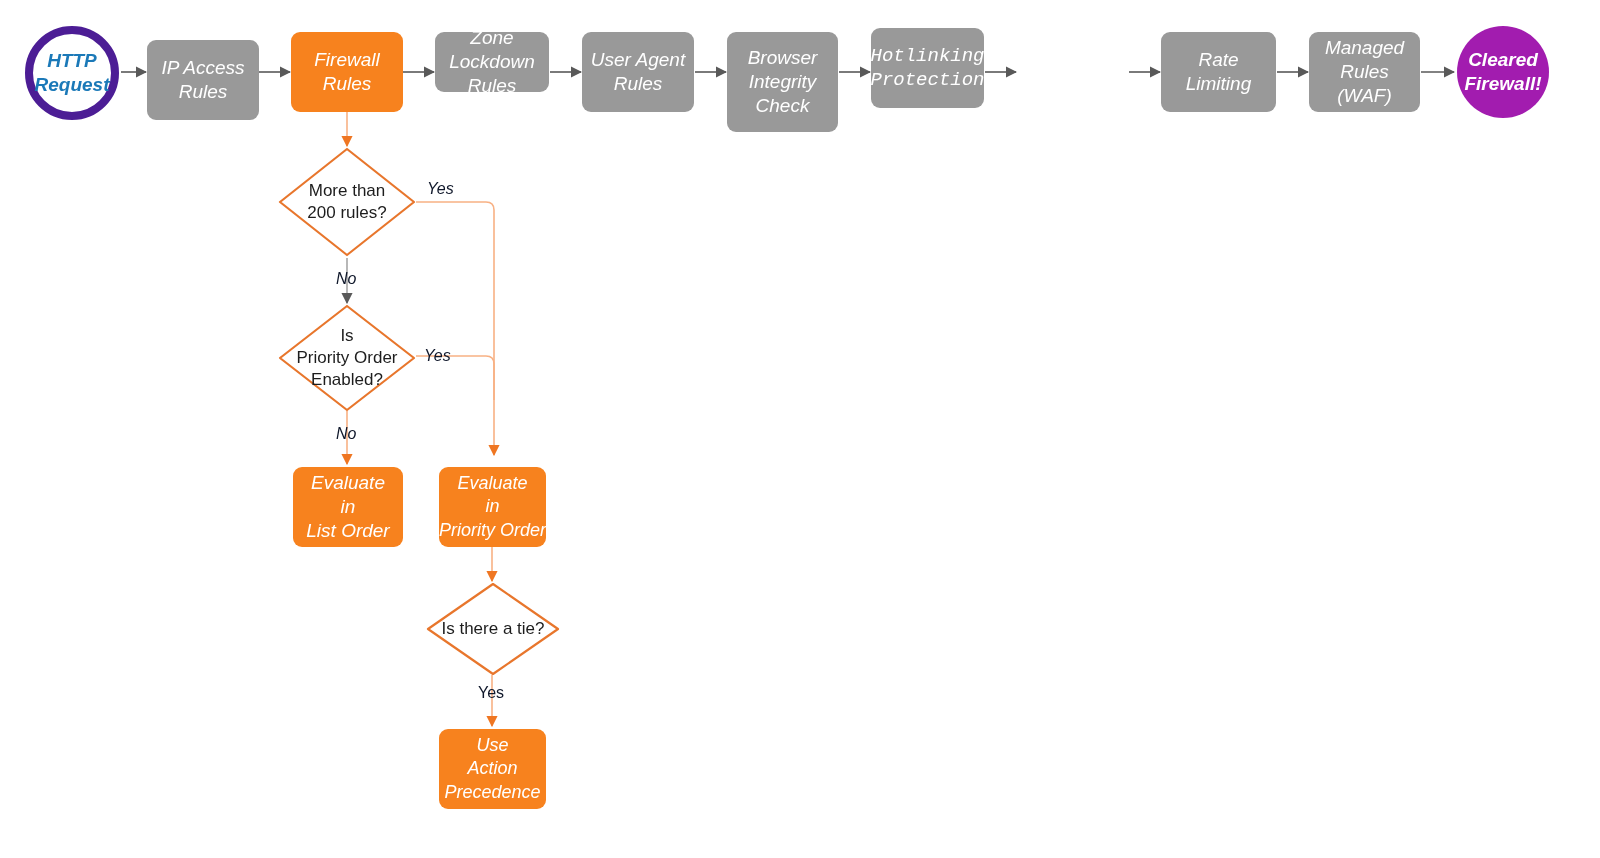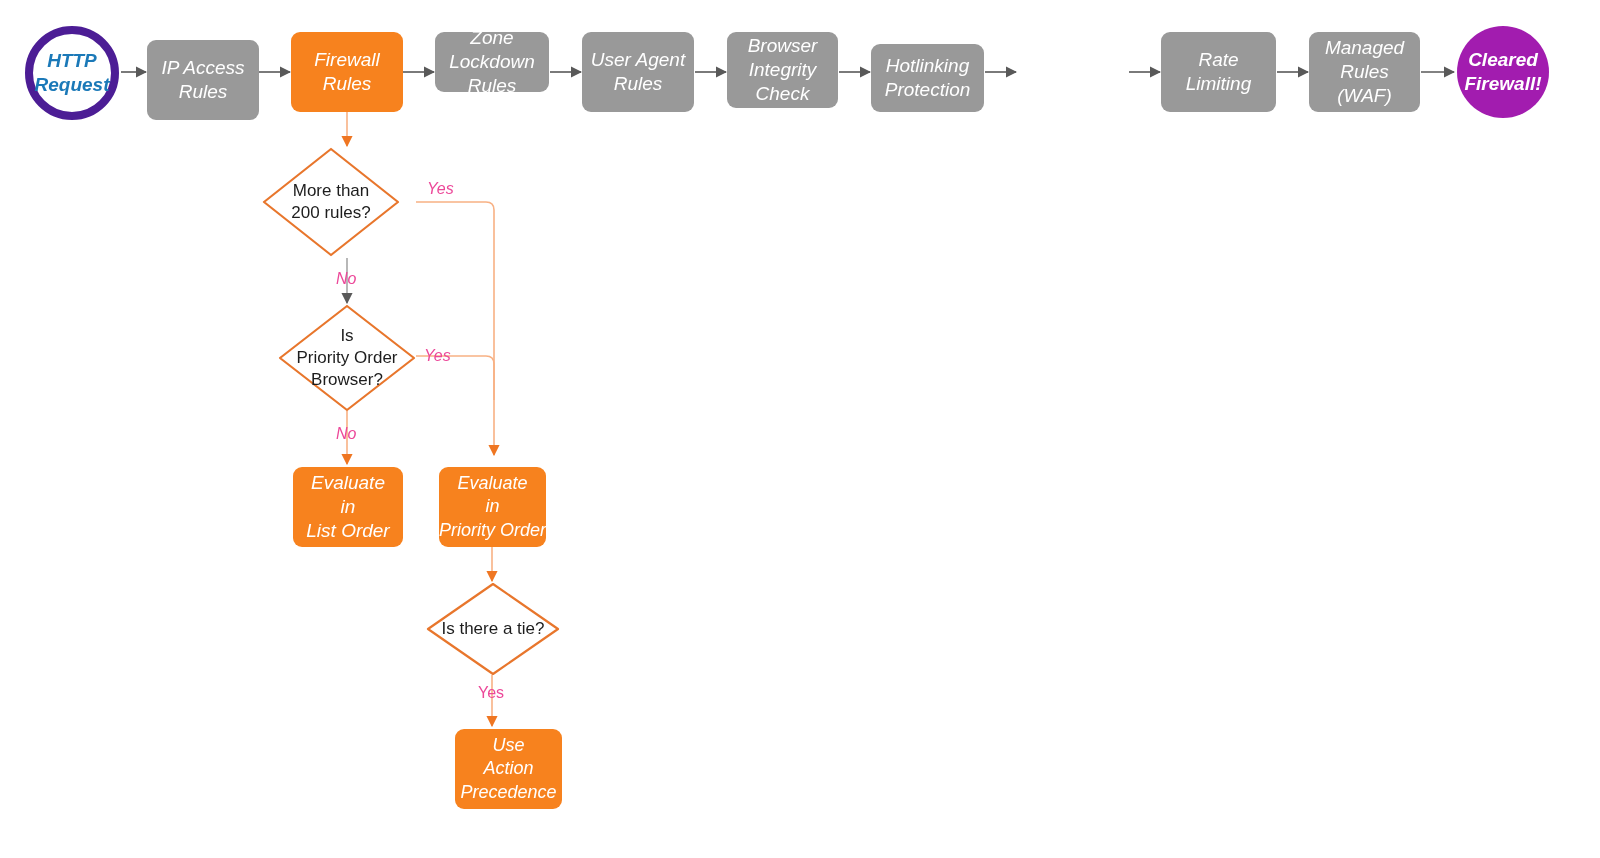--- a/index.html
+++ b/index.html
@@ -102,21 +102,21 @@
     color: #1d1d1d;
     font-size: 17px;
     line-height: 1.3;
   }
 
   
   .edge-label {
     position: absolute;
     font-style: italic;
     font-size: 16px;
-    color: #ec4899;
+    color: #0f172a;
     white-space: nowrap;
   }
   .edge-label.upright {
     font-style: normal;
   }
 </style>
 </head>
 <body>
 
 <div id="canvas">
@@ -178,27 +178,27 @@
     <span class="label">Zone
 Lockdown
 Rules</span>
   </div>
 
   <div class="node proc gray" style="left:582px; top:32px; width:112px; height:80px;align-items:center;">
     <span class="label">User Agent
 Rules</span>
   </div>
 
-  <div class="node proc gray" style="left:727px; top:32px; width:111px; height:76px;">
+  <div class="node proc gray" style="left:727px; top:32px; width:111px; height:100px;">
     <span class="label">Browser
 Integrity
 Check</span>
   </div>
 
-  <div class="node proc gray" style="left:871px; top:44px; width:113px; height:68px;">
+  <div class="node proc gray" style="left:871px; top:28px; width:113px; height:80px;font-family:Liberation Mono, monospace;">
     <span class="label">Hotlinking
 Protection</span>
   </div>
 
 
   <div class="node proc gray" style="left:1161px; top:32px; width:115px; height:80px;">
     <span class="label">Rate
 Limiting</span>
   </div>
 
@@ -206,35 +206,35 @@
     <span class="label">Managed
 Rules
 (WAF)</span>
   </div>
 
   <div class="node circle-solid" style="left:1457px; top:26px; width:92px; height:92px;">
     <span class="label">Cleared
 Firewall!</span>
   </div>
 
-  <div class="diamond" style="left:261px; top:146px; width:140px; height:112px;">
+  <div class="diamond" style="left:277px; top:146px; width:140px; height:112px;">
     <svg width="140" height="112" viewBox="0 0 140 112" xmlns="http://www.w3.org/2000/svg">
       <path d="M 70 3 L 137 56 L 70 109 L 3 56 Z" fill="#ffffff" stroke="#e8762c" stroke-width="2.2" stroke-linejoin="round"></path>
     </svg>
     <span class="label">More than
 200 rules?</span>
   </div>
 
   <div class="diamond" style="left:277px; top:303px; width:140px; height:110px;">
     <svg width="140" height="110" viewBox="0 0 140 110" xmlns="http://www.w3.org/2000/svg">
       <path d="M 70 3 L 137 55 L 70 107 L 3 55 Z" fill="#ffffff" stroke="#e8762c" stroke-width="2.2" stroke-linejoin="round"></path>
     </svg>
     <span class="label">Is
 Priority Order
-Browser?</span>
+Enabled?</span>
   </div>
 
   <div class="diamond" style="left:425px; top:581px; width:136px; height:96px;">
     <svg width="136" height="96" viewBox="0 0 136 96" xmlns="http://www.w3.org/2000/svg">
       <path d="M 68 3 L 133 48 L 68 93 L 3 48 Z" fill="#ffffff" stroke="#e8762c" stroke-width="2.2" stroke-linejoin="round"></path>
     </svg>
     <span class="label">Is there a tie?</span>
   </div>
 
   <div class="node proc orange" style="left:293px; top:467px; width:110px; height:80px;">
@@ -242,21 +242,21 @@
 in
 List Order</span>
   </div>
 
   <div class="node proc orange" style="left:439px; top:467px; width:107px; height:80px; font-size:18px;">
     <span class="label">Evaluate
 in
 Priority Order</span>
   </div>
 
-  <div class="node proc orange" style="left:439px; top:729px; width:107px; height:80px; font-size:18px;margin-left:16px;">
+  <div class="node proc orange" style="left:439px; top:729px; width:107px; height:80px; font-size:18px;">
     <span class="label">Use
 Action
 Precedence</span>
   </div>
 
   <span class="edge-label" style="left:427px; top:180px;">Yes</span>
 
   <span class="edge-label" style="left:336px; top:270px;">No</span>
 
   <span class="edge-label" style="left:424px; top:347px;">Yes</span>

